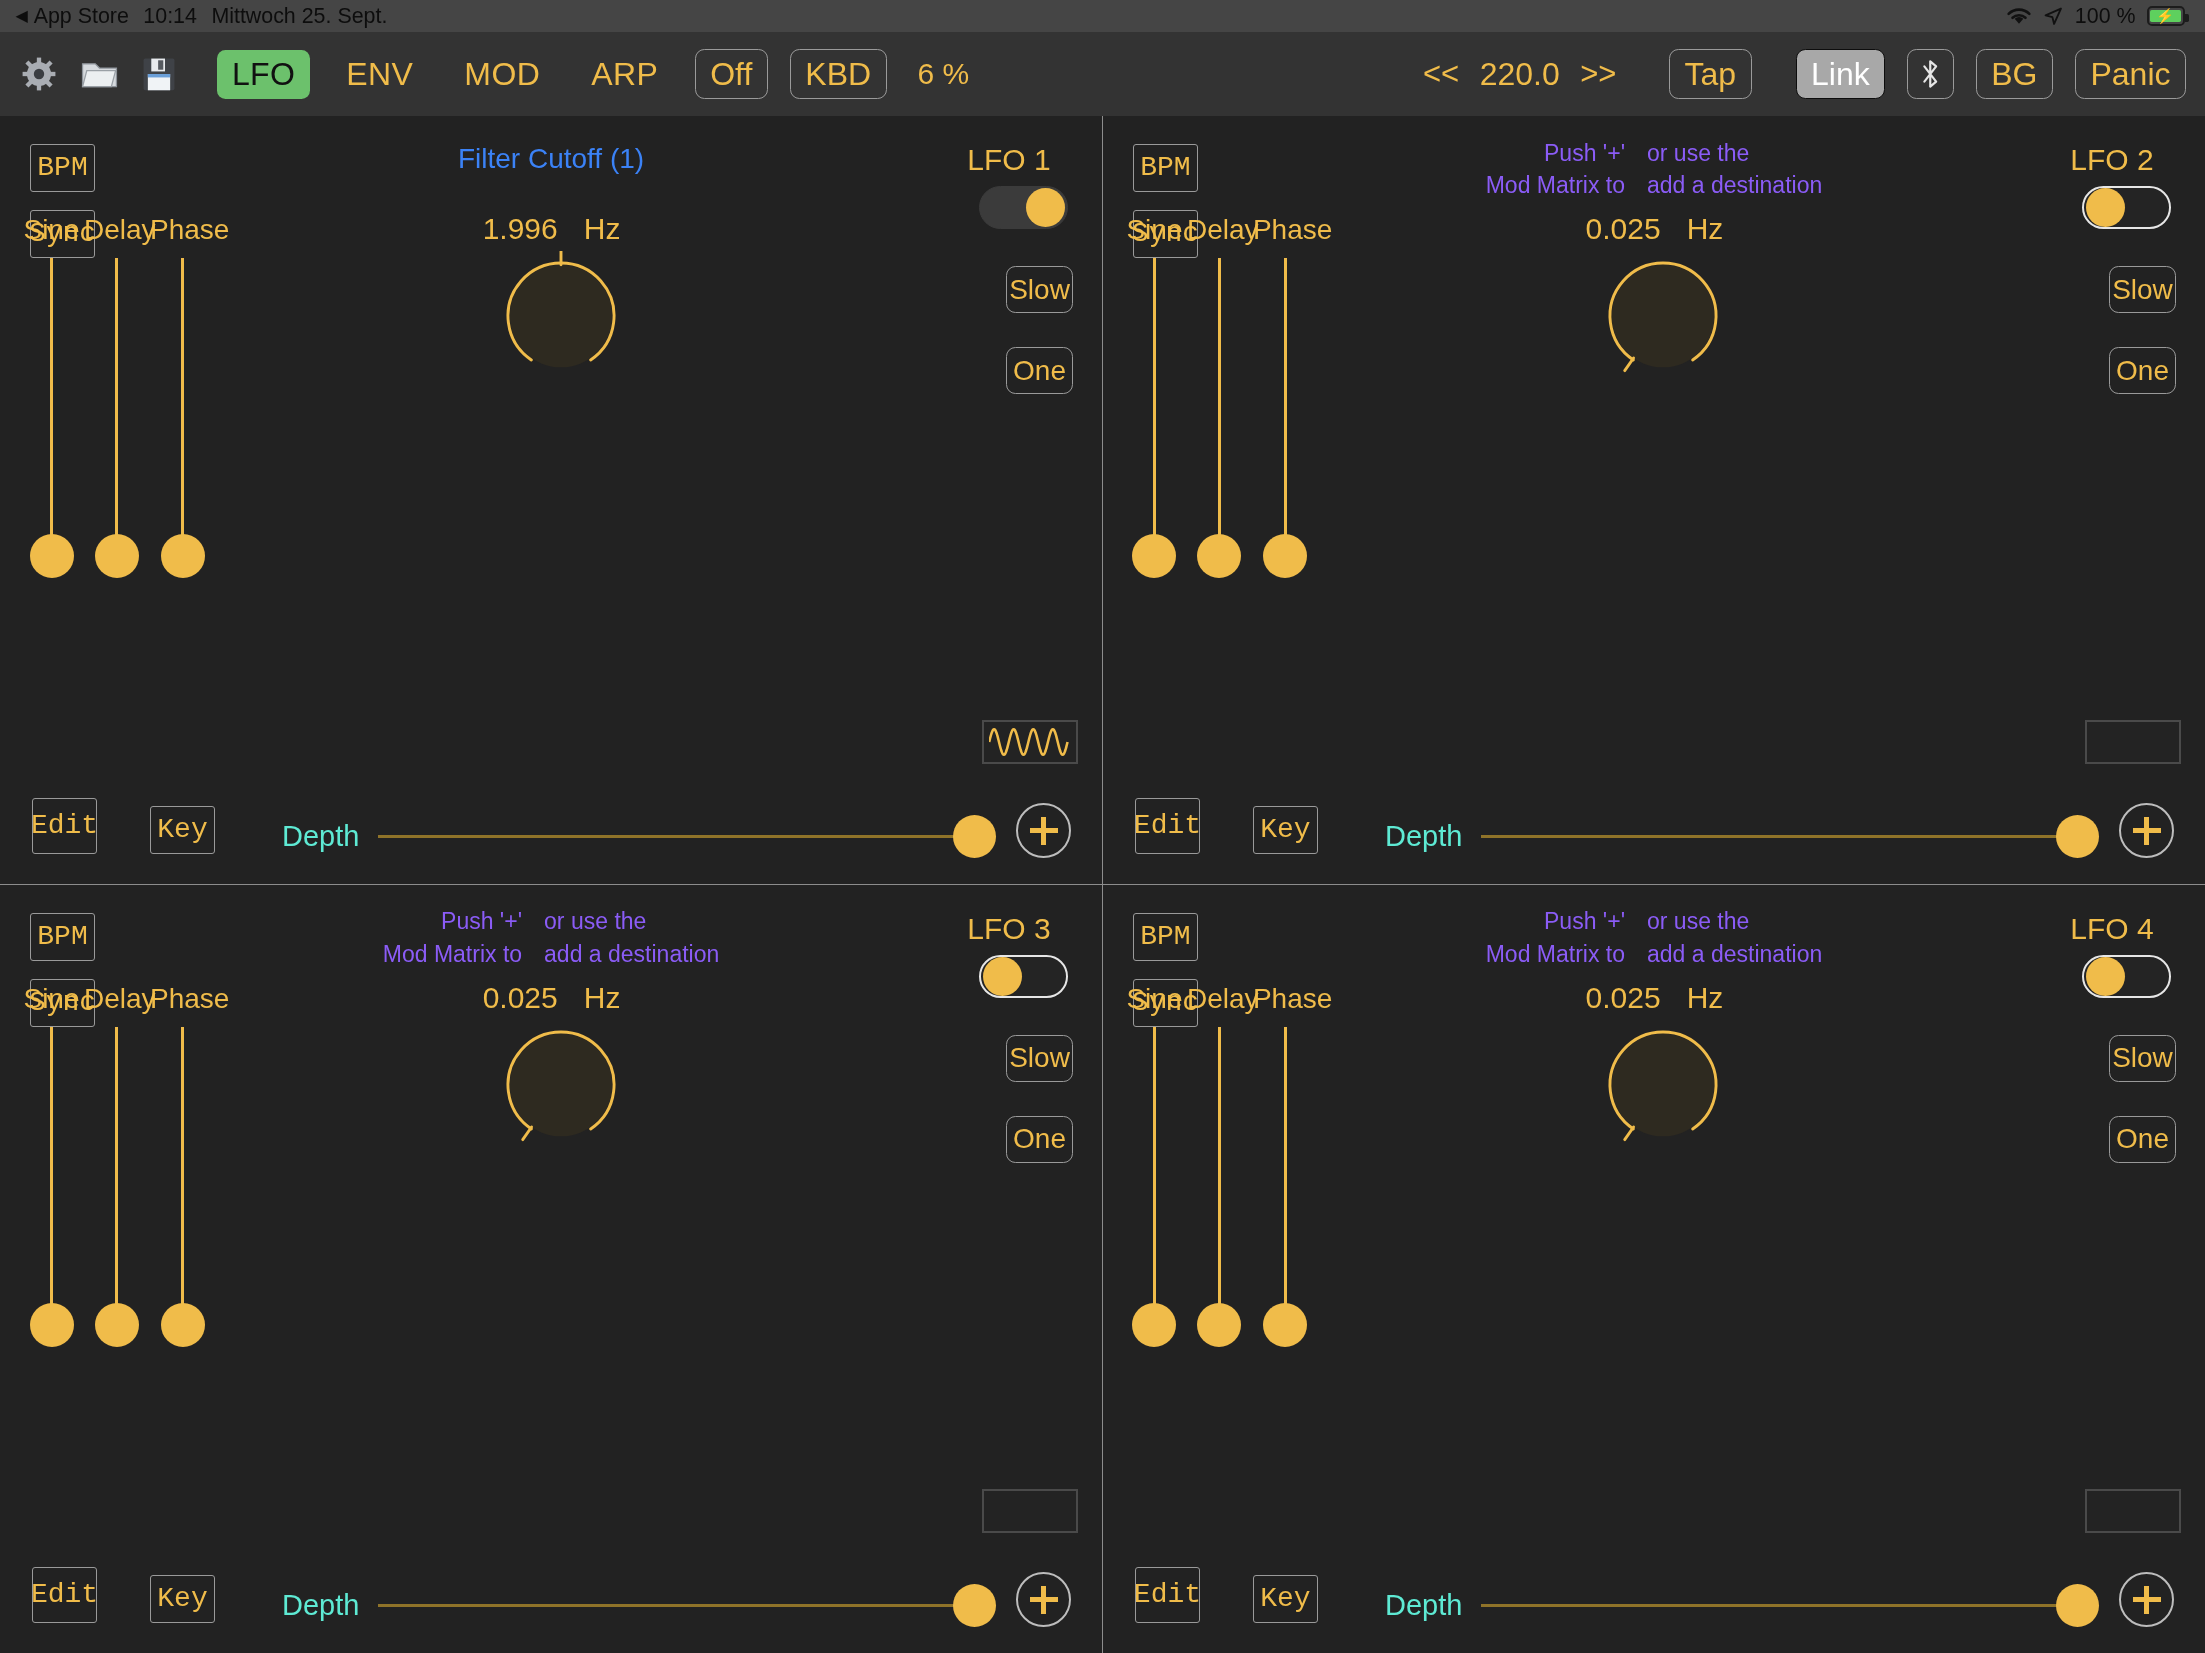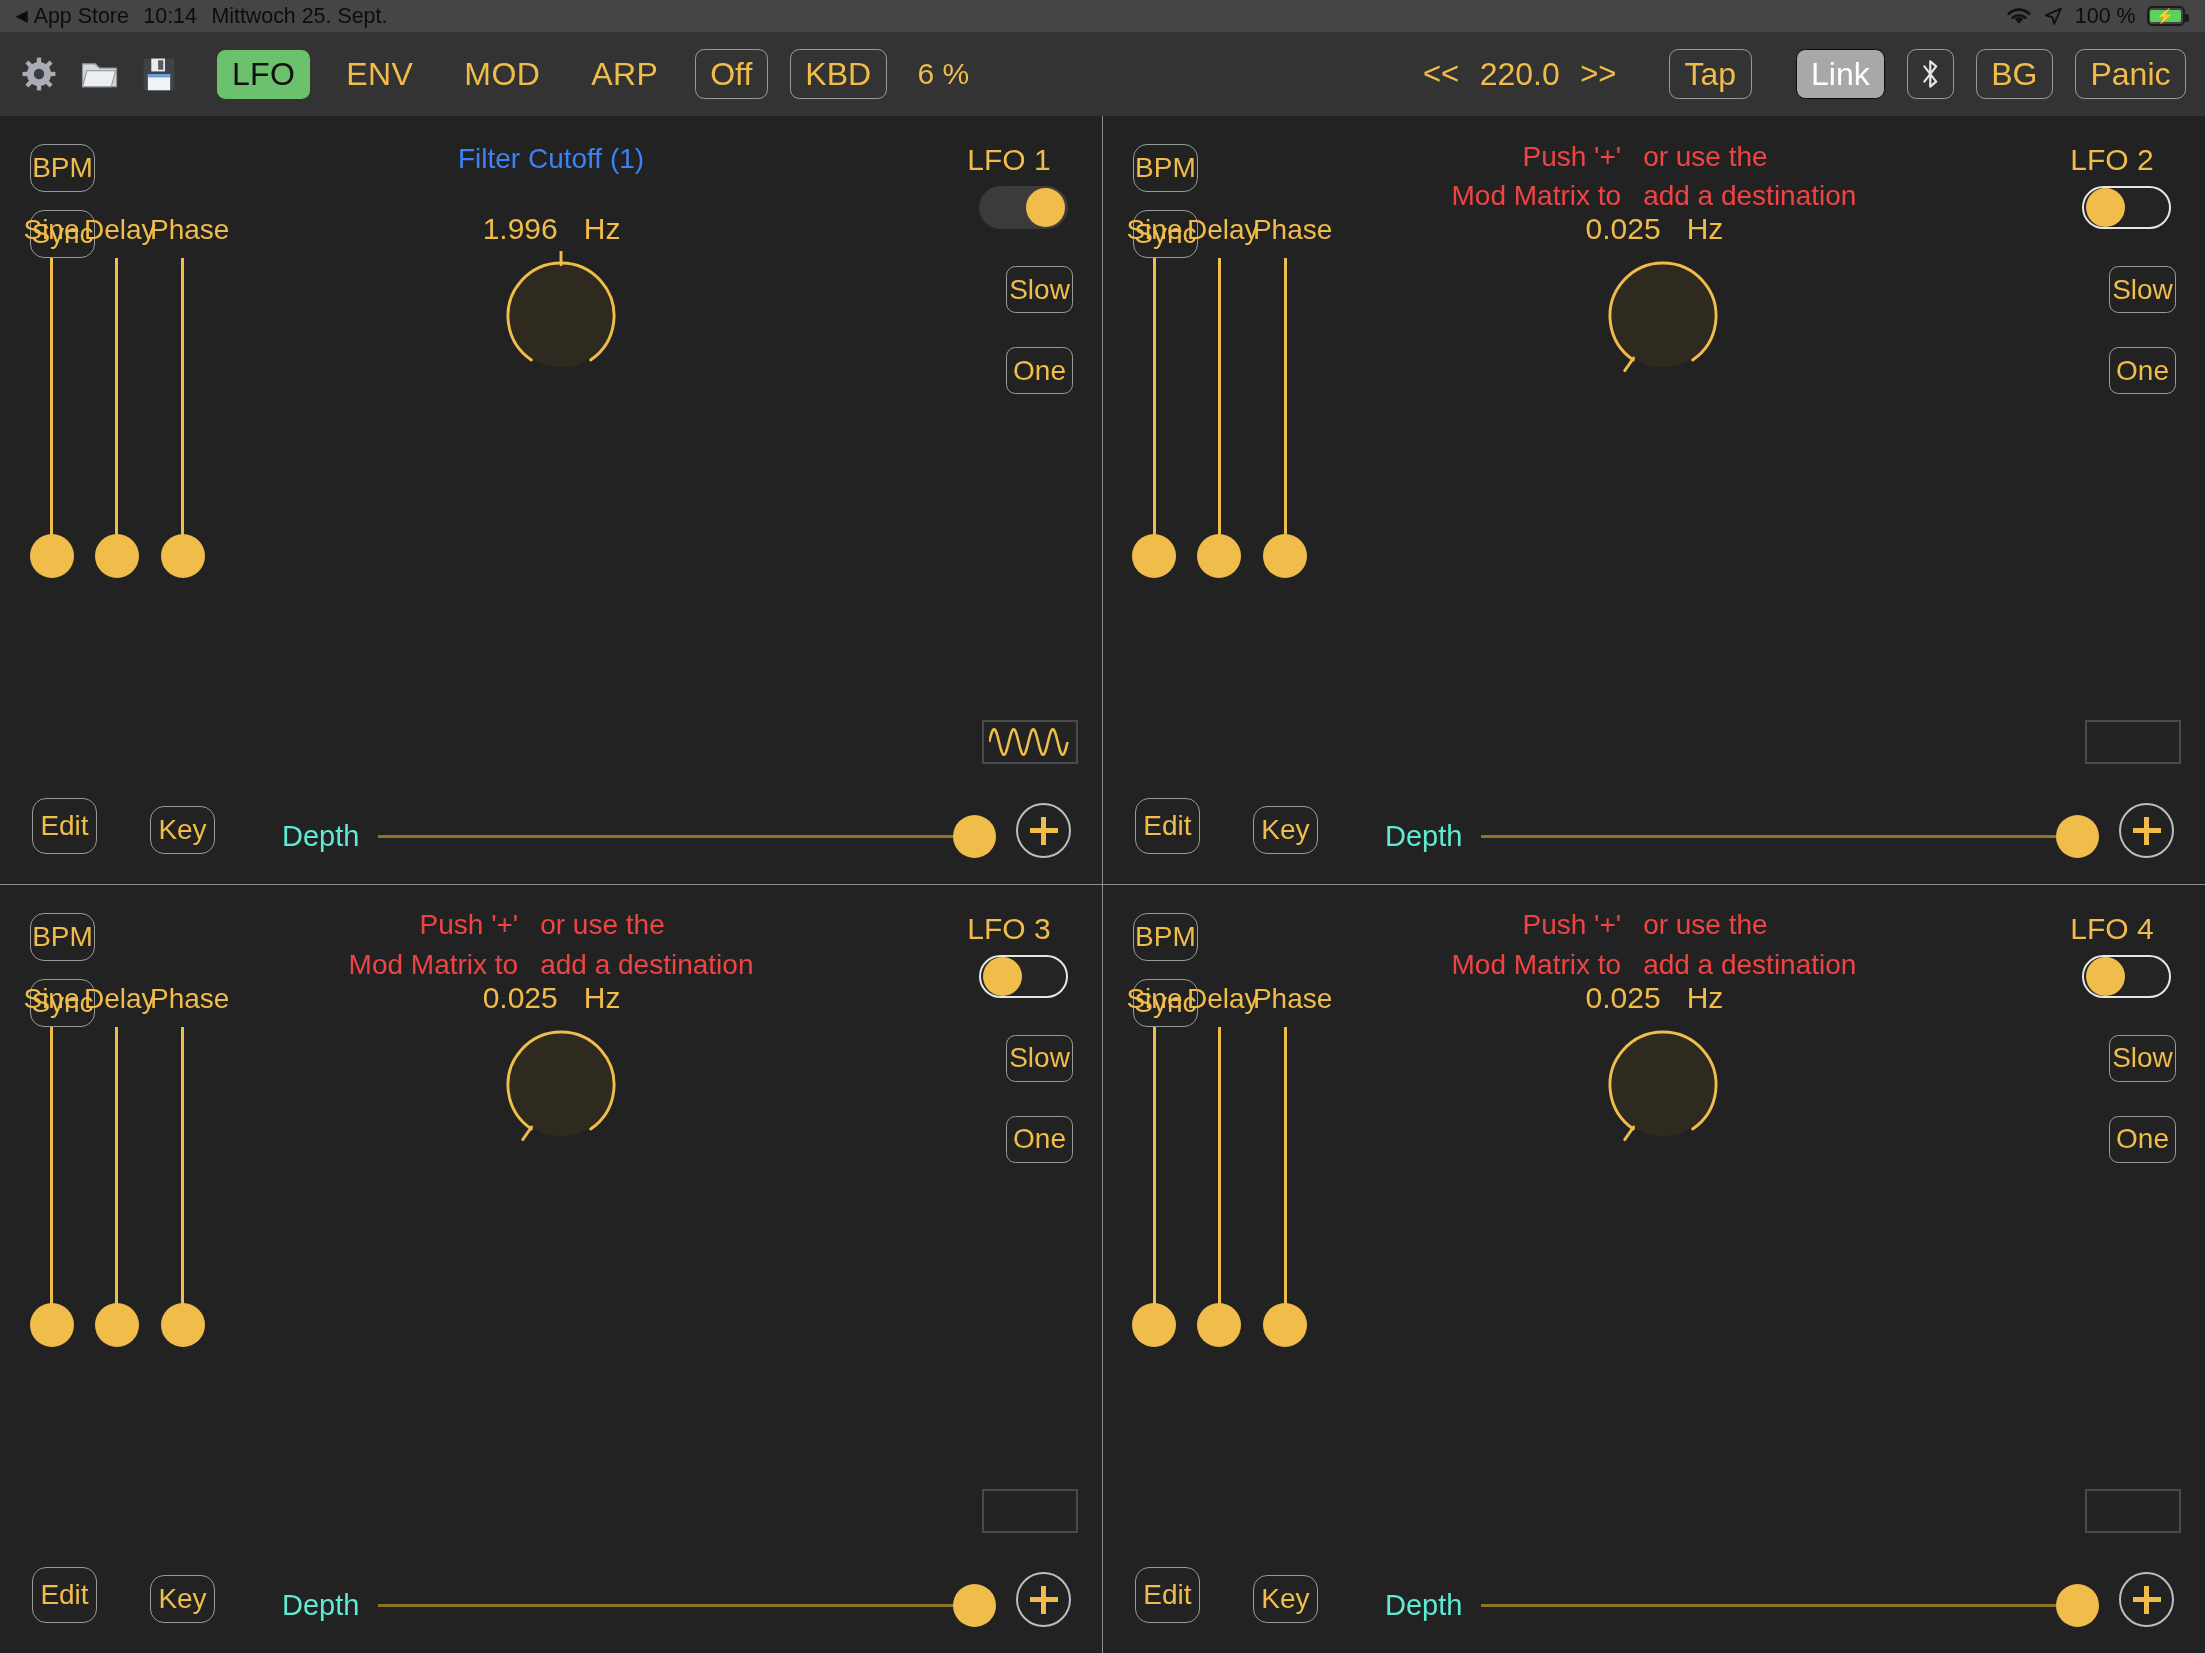--- a/index.html
+++ b/index.html
@@ -74,40 +74,41 @@
     grid-template-rows: 1fr 0.9px 1fr;
     background: #1e1e1e;
   }
   .vdiv { background: #8d8d8d; }
   .hdiv { background: #8d8d8d; grid-column: 1 / -1; }
 
   .panel { position: relative; background: #222222; overflow: hidden; }
 
   
   .sq-btn {
-    position: absolute; border: 1.7px solid #9a9a9a; border-radius: 14px;
+    position: absolute; border: 1.7px solid #9a9a9a; border-radius: 3px;
     color: #f0bc4a; font-size: 28px; background: transparent;
     display: flex; align-items: center; justify-content: center;
     line-height: 1;
+    font-family: Liberation Mono, monospace;
   }
   .p-bpm  { left: 30px; top: 28px; width: 65px; height: 48px; }
   .p-sync { left: 30px; top: 94px; width: 65px; height: 48px; text-align: right; }
   .p-edit { left: 32px; bottom: 30px; width: 65px; height: 56px; }
   .p-key  { left: 150px; bottom: 30px; width: 65px; height: 48px; }
 
   
   .dest-label {
     position: absolute; top: 27px; left: 0; right: 0;
     text-align: center; color: #3b82f6; font-size: 28px;
     pointer-events: none;
   }
   .hint {
     position: absolute; top: 20.5px; left: 0; right: 0;
     display: flex; justify-content: center; gap: 0px;
-    color: #ef4444; font-size: 28px; line-height: 1.42;
+    color: #8b5cf6; font-size: 23px; line-height: 1.42;
   }
   .hint-col { display: flex; flex-direction: column; }
   .hint-col.c1 { text-align: right; }
   .hint-col.c2 { text-align: left; padding-left: 22px; }
 
   
   .lfo-title {
     position: absolute; right: 29px; top: 27px;
     color: #f0bc4a; font-size: 30px; width: 128px; text-align: center;
   }

